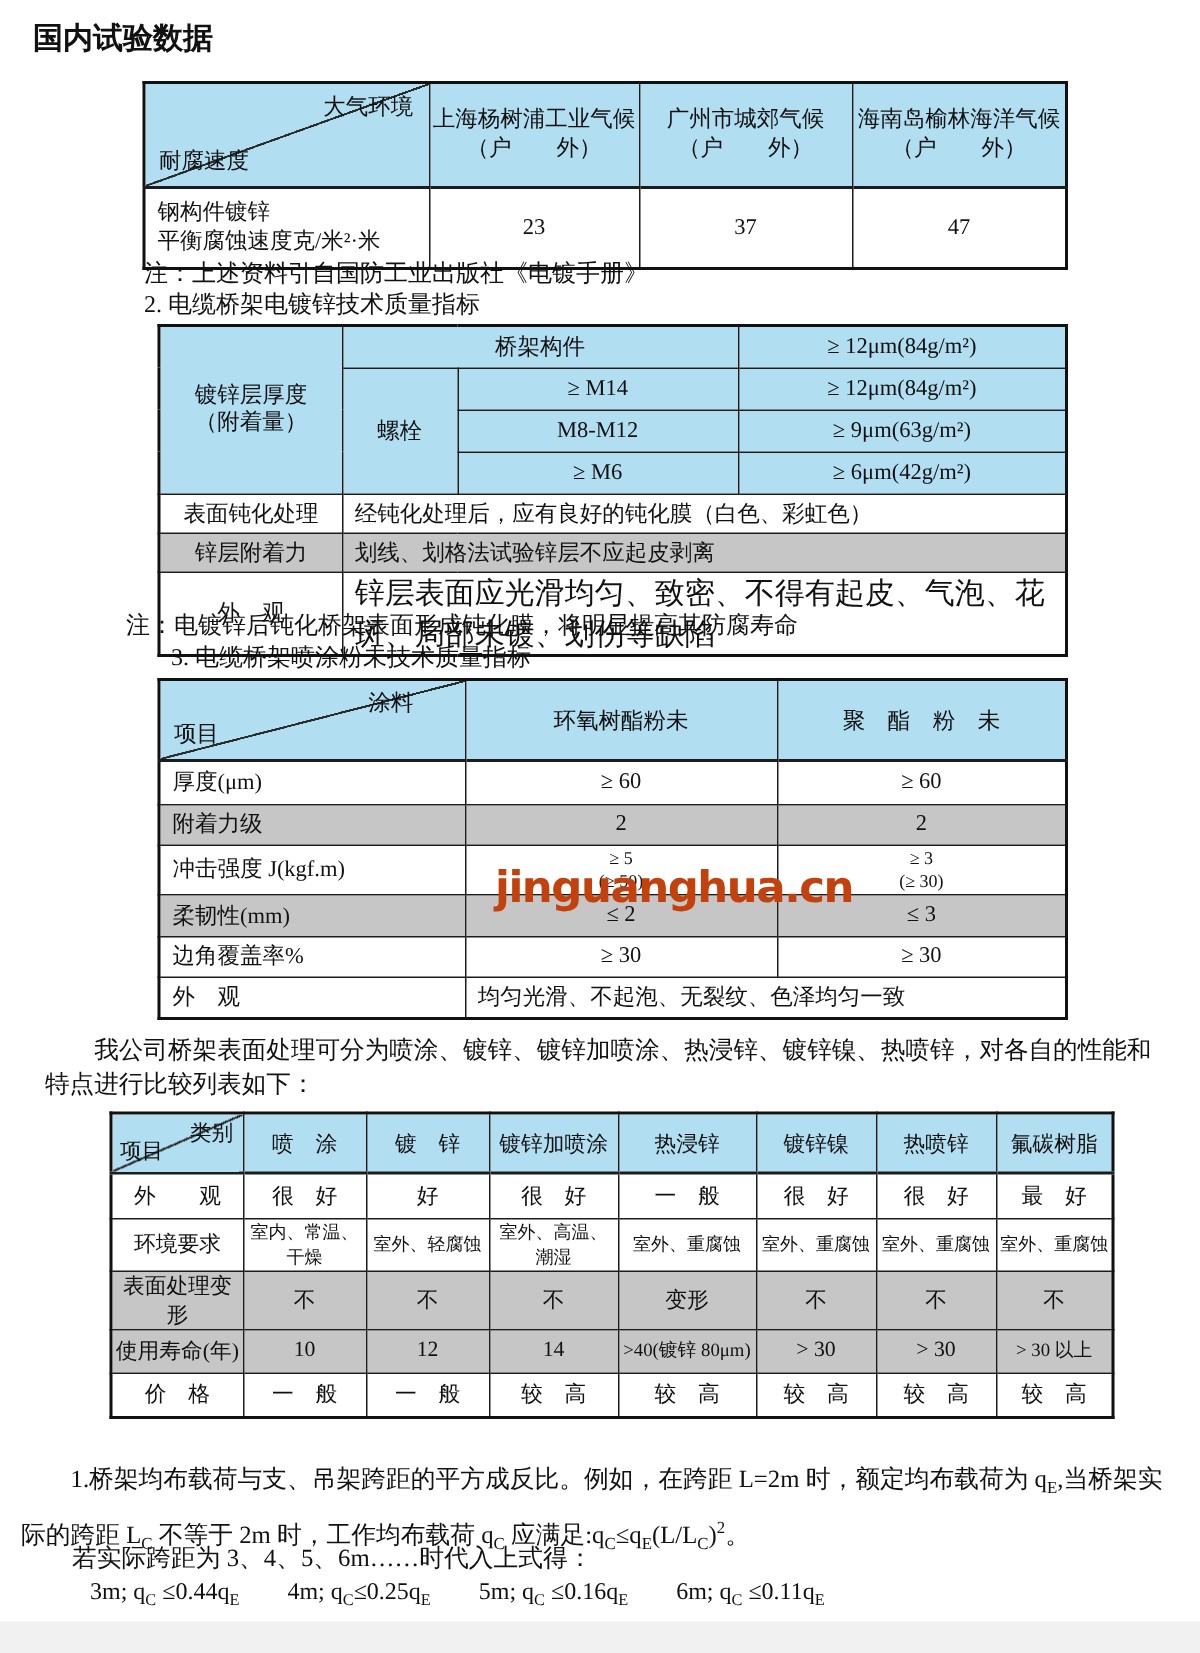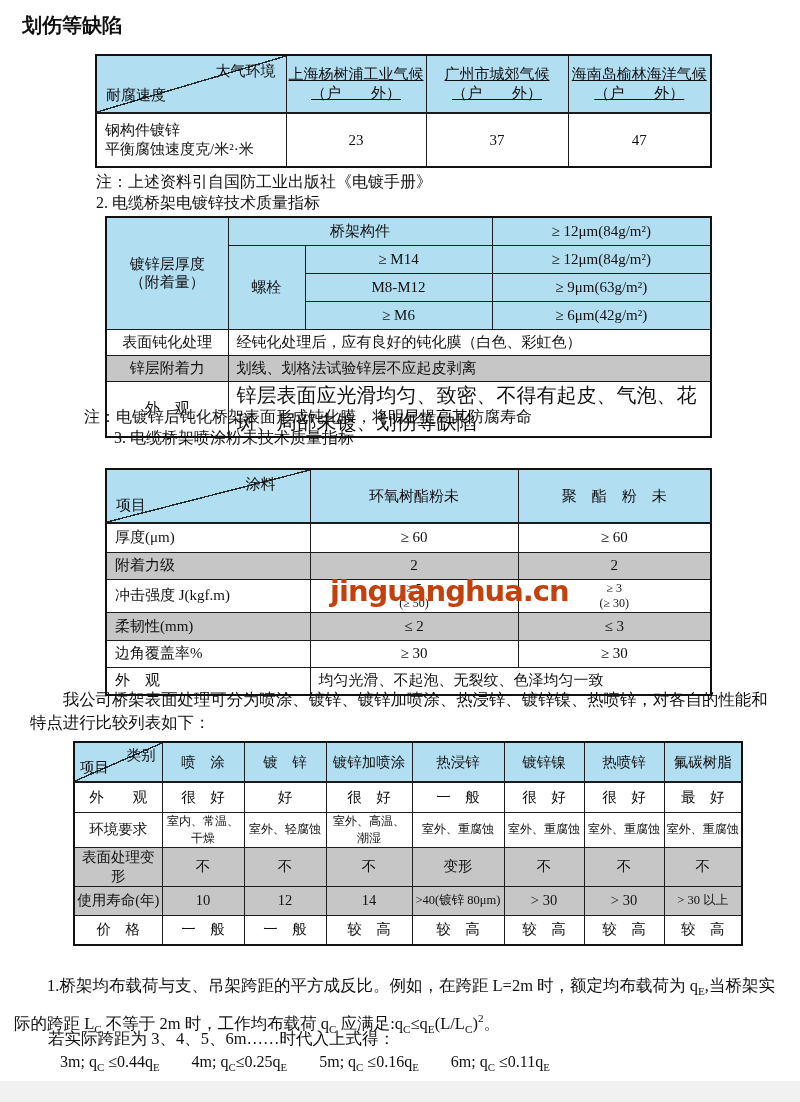--- a/index.html
+++ b/index.html
@@ -30,31 +30,31 @@
   sub{font-size:68%;}
   sup{font-size:68%;}
   .eqrow{position:absolute;display:flex;gap:32px;font-size:16px;white-space:nowrap;}
   .bstrip{position:absolute;left:0;top:1081px;width:800px;height:21px;background:#f1f1f1;}
 </style>
 </head>
 <body>
 
 <div id="page">
 
-  <div class="abs heading" style="left:22px;top:12px;">划伤等缺陷</div>
+  <div class="abs heading" style="left:22px;top:12px;">国内试验数据</div>
 
   <table class="tbl" style="left:95px;top:54px;width:615px;">
     <colgroup>
         <col style="width:190px">
         <col style="width:140px">
         <col style="width:142px">
         <col style="width:143px">
       </colgroup>
     <tbody>
-        <tr style="height:58px;text-decoration:underline;" class="thickb">
+        <tr style="height:70px;" class="thickb">
       <td class="blue diag">
         <span class="dtop">大气环境</span>
         <span class="dbot">耐腐速度</span>
       </td>
       <td class="blue twoline">
         <div>上海杨树浦工业气候</div>
         <div>（户　　外）</div>
       </td>
       <td class="blue twoline">
         <div>广州市城郊气候</div>
@@ -120,21 +120,21 @@
     <tr style="height:28px;">
       <td>外　观</td>
       <td colspan="3" class="left" style="font-size:20px;">锌层表面应光滑均匀、致密、不得有起皮、气泡、花斑、局部未镀、划伤等缺陷</td>
     </tr>
   </tbody>
     </table>
 
   <div class="abs noteline" style="left:84px;top:407px;">注：电镀锌后钝化桥架表面形成钝化膜，将明显提高其防腐寿命</div>
   <div class="abs noteline" style="left:98px;top:428px;margin-left:16px;">3.  电缆桥架喷涂粉未技术质量指标</div>
 
-  <table class="tbl" style="left:105px;top:468px;width:605px;border-radius:24px;">
+  <table class="tbl" style="left:105px;top:452px;width:605px;border-radius:24px;">
     <colgroup>
         <col style="width:204px">
         <col style="width:208px">
         <col style="width:193px">
       </colgroup>
     <tbody>
         <tr style="height:54px;" class="thickb">
       <td class="blue diag">
         <span class="dtop" style="right:34px;top:5px;">涂料</span>
         <span class="dbot">项目</span>

